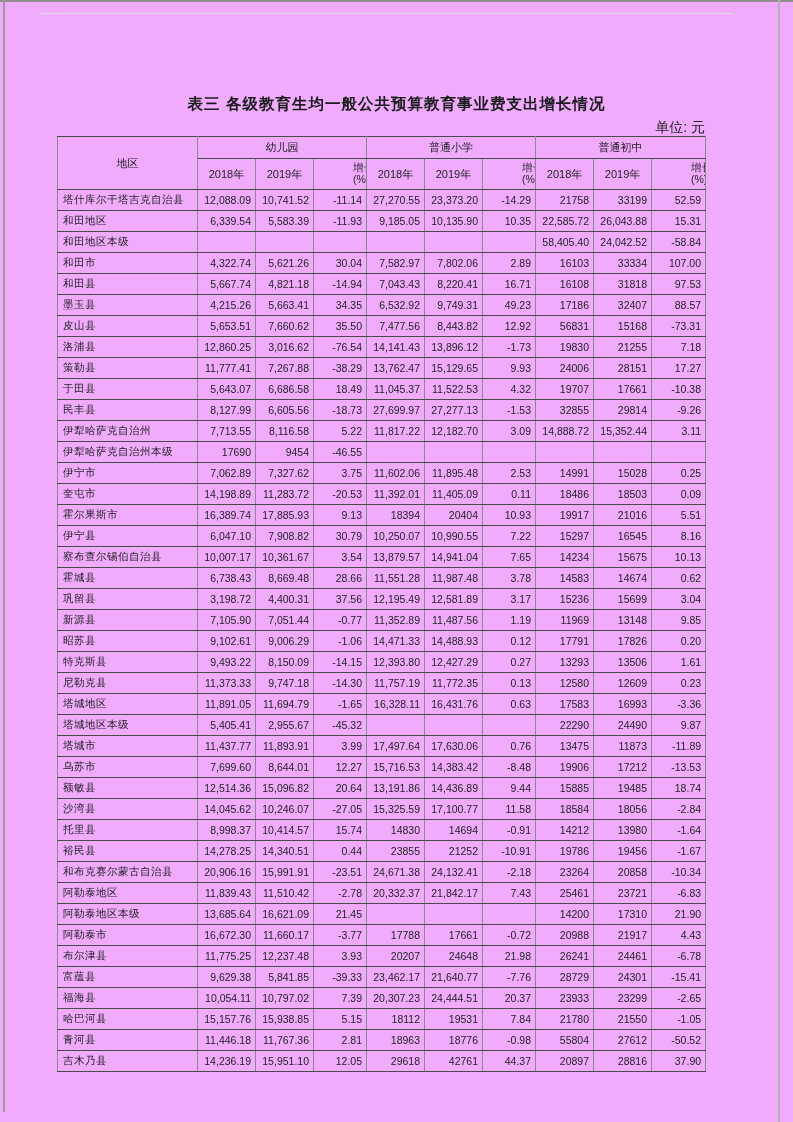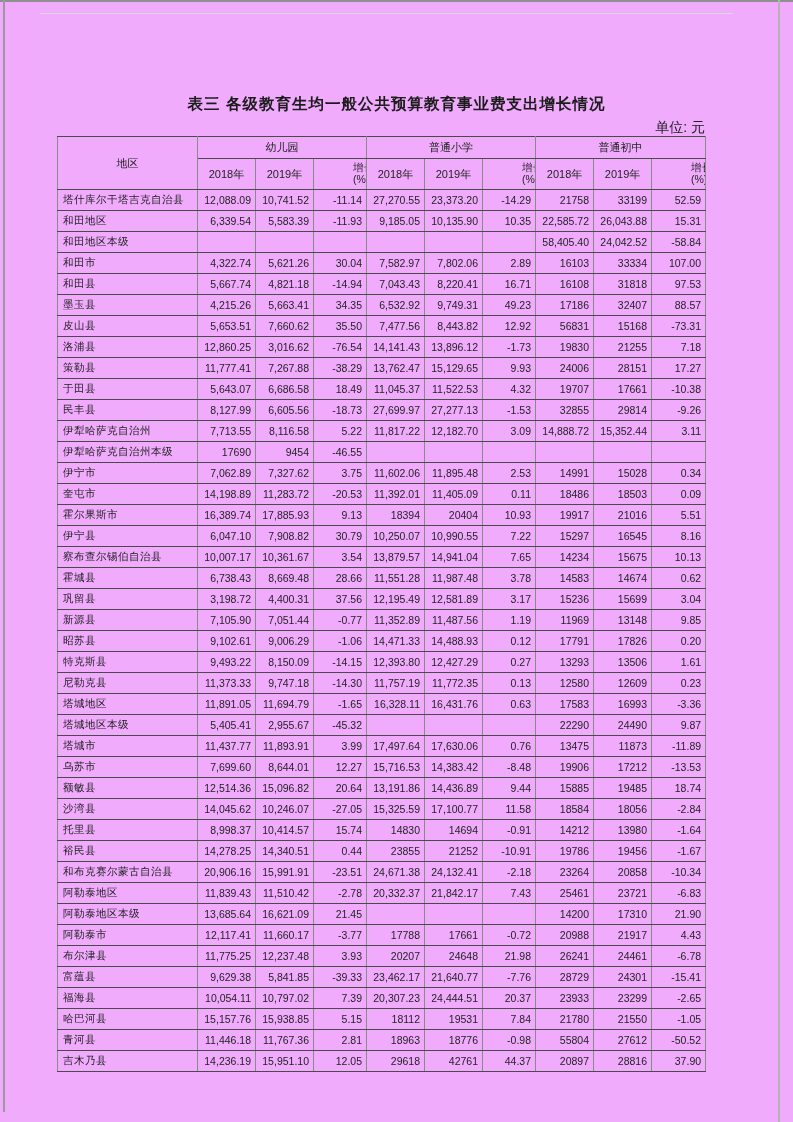--- a/index.html
+++ b/index.html
@@ -299,21 +299,21 @@
         <tr>
           <td class="region">伊宁市</td>
           <td class="num">7,062.89</td>
           <td class="num">7,327.62</td>
           <td class="num">3.75</td>
           <td class="num">11,602.06</td>
           <td class="num">11,895.48</td>
           <td class="num">2.53</td>
           <td class="num">14991</td>
           <td class="num">15028</td>
-          <td class="num">0.34</td>
+          <td class="num">0.25</td>
         </tr>
         <tr>
           <td class="region">奎屯市</td>
           <td class="num">14,198.89</td>
           <td class="num">11,283.72</td>
           <td class="num">-20.53</td>
           <td class="num">11,392.01</td>
           <td class="num">11,405.09</td>
           <td class="num">0.11</td>
           <td class="num">18486</td>
@@ -555,21 +555,21 @@
           <td class="num">21.45</td>
           <td class="num"></td>
           <td class="num"></td>
           <td class="num"></td>
           <td class="num">14200</td>
           <td class="num">17310</td>
           <td class="num">21.90</td>
         </tr>
         <tr>
           <td class="region">阿勒泰市</td>
-          <td class="num">12,117.41</td>
+          <td class="num">16,672.30</td>
           <td class="num">11,660.17</td>
           <td class="num">-3.77</td>
           <td class="num">17788</td>
           <td class="num">17661</td>
           <td class="num">-0.72</td>
           <td class="num">20988</td>
           <td class="num">21917</td>
           <td class="num">4.43</td>
         </tr>
         <tr>

